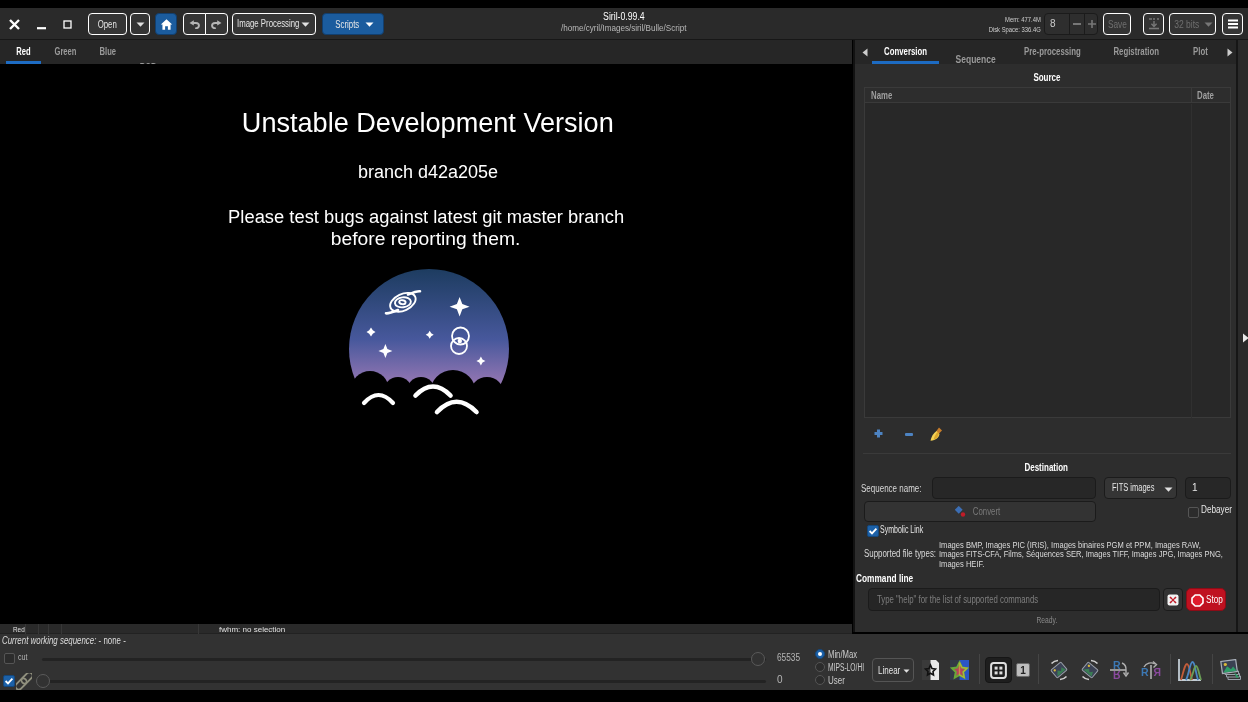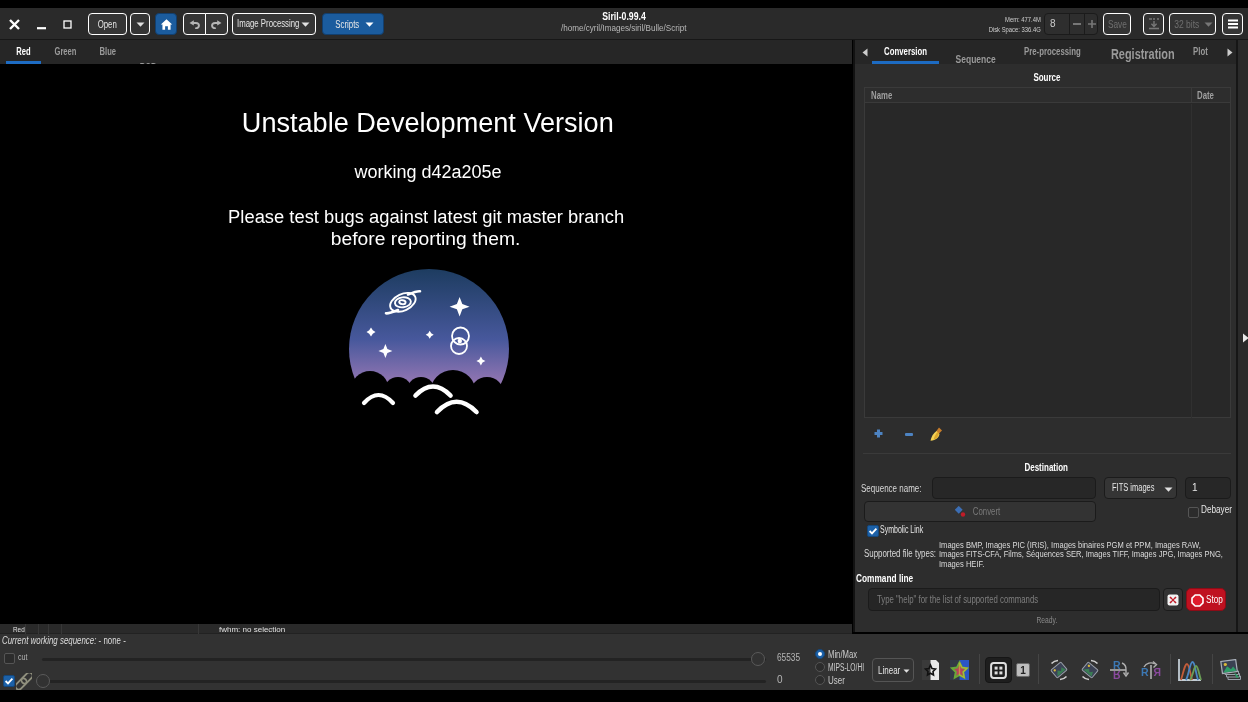--- a/index.html
+++ b/index.html
@@ -59,21 +59,21 @@
       <span class="t tl" style="position:absolute;left:4px;top:4px;">Image Processing</span>
       <svg style="position:absolute;right:5px;top:8px" width="9" height="5" viewBox="0 0 9 5">
           <path d="M0.5 0.5 h8 l-4 4.2z" fill="#e0e0e0"></path>
         </svg>
     </div>
     <div class="btn blue" style="left:322px;top:5px;width:62px;height:22px;"><span class="t">Scripts</span>&nbsp;
       <svg width="9" height="5" viewBox="0 0 9 5">
           <path d="M0.5 0.5 h8 l-4 4.2z" fill="#fff"></path>
         </svg>
     </div>
-    <div class="abs" style="left:424px;top:3px;width:400px;text-align:center;color:#ffffff;font-size:10px;font-weight:bold;"><span class="t" style="transform:scaleX(0.87)">Siril-0.99.4</span></div>
+    <div class="abs" style="left:424px;top:3px;width:400px;text-align:center;color:#ffffff;font-size:10px;font-weight:normal;"><span class="t" style="transform:scaleX(0.87)">Siril-0.99.4</span></div>
     <div class="abs" style="left:424px;top:15px;width:400px;text-align:center;color:#b8b8b8;font-size:9px;"><span class="t" style="transform:scaleX(0.9)">/home/cyril/Images/siril/Bulle/Script</span></div>
     <div class="abs" style="left:841px;top:7px;width:200px;text-align:right;color:#cfcfcf;font-size:7.5px;"><span class="t tr">Mem: 477.4M</span></div>
     <div class="abs" style="left:841px;top:17px;width:200px;text-align:right;color:#cfcfcf;font-size:7.5px;"><span class="t tr">Disk Space: 336.4G</span></div>
     <div class="abs" style="left:1044px;top:5px;width:54px;height:22px;background:#2e2e2e;border:1px solid #1b1b1b;border-radius:4px;">
       <div class="abs" style="left:5px;top:4px;color:#cccccc;font-size:10px;">8</div>
       <div class="abs" style="left:24px;top:0;width:1px;height:20px;background:#1b1b1b;"></div>
       <div class="abs" style="left:39px;top:0;width:1px;height:20px;background:#1b1b1b;"></div>
       <svg class="abs" style="left:28px;top:9px" width="8" height="2" viewBox="0 0 8 2">
           <rect width="8" height="2" fill="#777"></rect>
         </svg>
@@ -106,21 +106,21 @@
   <div class="abs" style="left:0;top:40px;width:852px;height:24px;background:#262626;">
     <div class="abs" style="left:4px;top:6px;width:39px;text-align:center;color:#ffffff;font-size:10px;font-weight:bold;"><span class="t" style="transform:scaleX(0.76)">Red</span></div>
     <div class="abs" style="left:6px;top:21px;width:35px;height:3px;background:#1d6bc2;"></div>
     <div class="abs" style="left:46px;top:6px;width:39px;text-align:center;color:#9a9a9a;font-size:10px;font-weight:bold;"><span class="t" style="transform:scaleX(0.76)">Green</span></div>
     <div class="abs" style="left:88px;top:6px;width:40px;text-align:center;color:#9a9a9a;font-size:10px;font-weight:bold;"><span class="t" style="transform:scaleX(0.76)">Blue</span></div>
     <div class="abs" style="left:128px;top:22px;width:41px;text-align:center;color:#9a9a9a;font-size:10px;font-weight:bold;"><span class="t" style="transform:scaleX(0.76)">RGB</span></div>
   </div>
 
   <div class="abs" id="canvas" style="left:0;top:64px;width:852px;height:560px;background:#000;">
     <div class="abs" style="left:2px;top:43px;width:852px;text-align:center;color:#ffffff;font-size:27.5px;"><span style="display:inline-block;transform:scaleX(0.985)">Unstable Development Version</span></div>
-    <div class="abs" style="left:2px;top:98px;width:852px;text-align:center;color:#ffffff;font-size:18px;">working d42a205e</div>
+    <div class="abs" style="left:2px;top:98px;width:852px;text-align:center;color:#ffffff;font-size:18px;">branch d42a205e</div>
     <div class="abs" style="left:0;top:142px;width:852px;text-align:center;color:#ffffff;font-size:18px;line-height:22px;"><span style="display:inline-block;transform:scaleX(1.02)">Please test bugs against latest git master branch</span><br><span style="display:inline-block;transform:scaleX(1.07)">before reporting them.</span></div>
 
     <svg class="abs" style="left:339px;top:195px;" width="180" height="170" viewBox="0 0 180 170">
       <defs>
         <linearGradient id="sky" x1="0" y1="0" x2="0" y2="1">
           <stop offset="0" stop-color="#1d3c60"></stop>
           <stop offset="0.44" stop-color="#47589c"></stop>
           <stop offset="0.66" stop-color="#8470ae"></stop>
           <stop offset="0.85" stop-color="#b483b8"></stop>
           <stop offset="1" stop-color="#d696c0"></stop>
@@ -181,21 +181,21 @@
   <div class="abs" id="panel" style="left:853px;top:40px;width:383px;height:592px;background:#2d2d2d;border-left:2px solid #121212;">
 
     <div class="abs" style="left:0;top:0;width:383px;height:24px;background:#262626;">
       <svg class="abs" style="left:7px;top:8px" width="6" height="9" viewBox="0 0 6 9">
           <path d="M5.5 0.5 L0.5 4.5 L5.5 8.5 Z" fill="#cccccc"></path>
         </svg>
       <div class="abs" style="left:20px;top:6px;width:61px;text-align:center;color:#ffffff;font-size:10px;font-weight:bold;"><span class="t">Conversion</span></div>
       <div class="abs" style="left:17px;top:21px;width:67px;height:3px;background:#1d6bc2;"></div>
       <div class="abs" style="left:90px;top:6px;width:61px;text-align:center;color:#9a9a9a;font-size:10px;font-weight:bold;margin-top:8px;"><span class="t" style="transform:scaleX(0.85)">Sequence</span></div>
       <div class="abs" style="left:161px;top:6px;width:73px;text-align:center;color:#9a9a9a;font-size:10px;font-weight:bold;"><span class="t">Pre-processing</span></div>
-      <div class="abs" style="left:247px;top:6px;width:69px;text-align:center;color:#9a9a9a;font-size:14px;font-weight:bold;"><span class="t">Registration</span></div>
+      <div class="abs" style="left:247px;top:6px;width:69px;text-align:center;color:#9a9a9a;font-size:10px;font-weight:bold;"><span class="t">Registration</span></div>
       <div class="abs" style="left:325px;top:6px;width:41px;text-align:center;color:#9a9a9a;font-size:10px;font-weight:bold;"><span class="t">Plot</span></div>
       <svg class="abs" style="left:372px;top:8px" width="6" height="9" viewBox="0 0 6 9">
           <path d="M0.5 0.5 L5.5 4.5 L0.5 8.5 Z" fill="#cccccc"></path>
         </svg>
     </div>
 
     <div class="abs" style="left:0;top:32px;width:383px;text-align:center;color:#ffffff;font-size:10px;font-weight:bold;"><span class="t" style="transform:scaleX(0.8)">Source</span></div>
 
     <div class="abs" style="left:9px;top:47px;width:367px;height:331px;background:#282828;border:1px solid #3a3a3a;">
       <div class="abs" style="left:0;top:0;width:365px;height:15px;background:#2d2d2d;border-bottom:1px solid #3a3a3a;">

